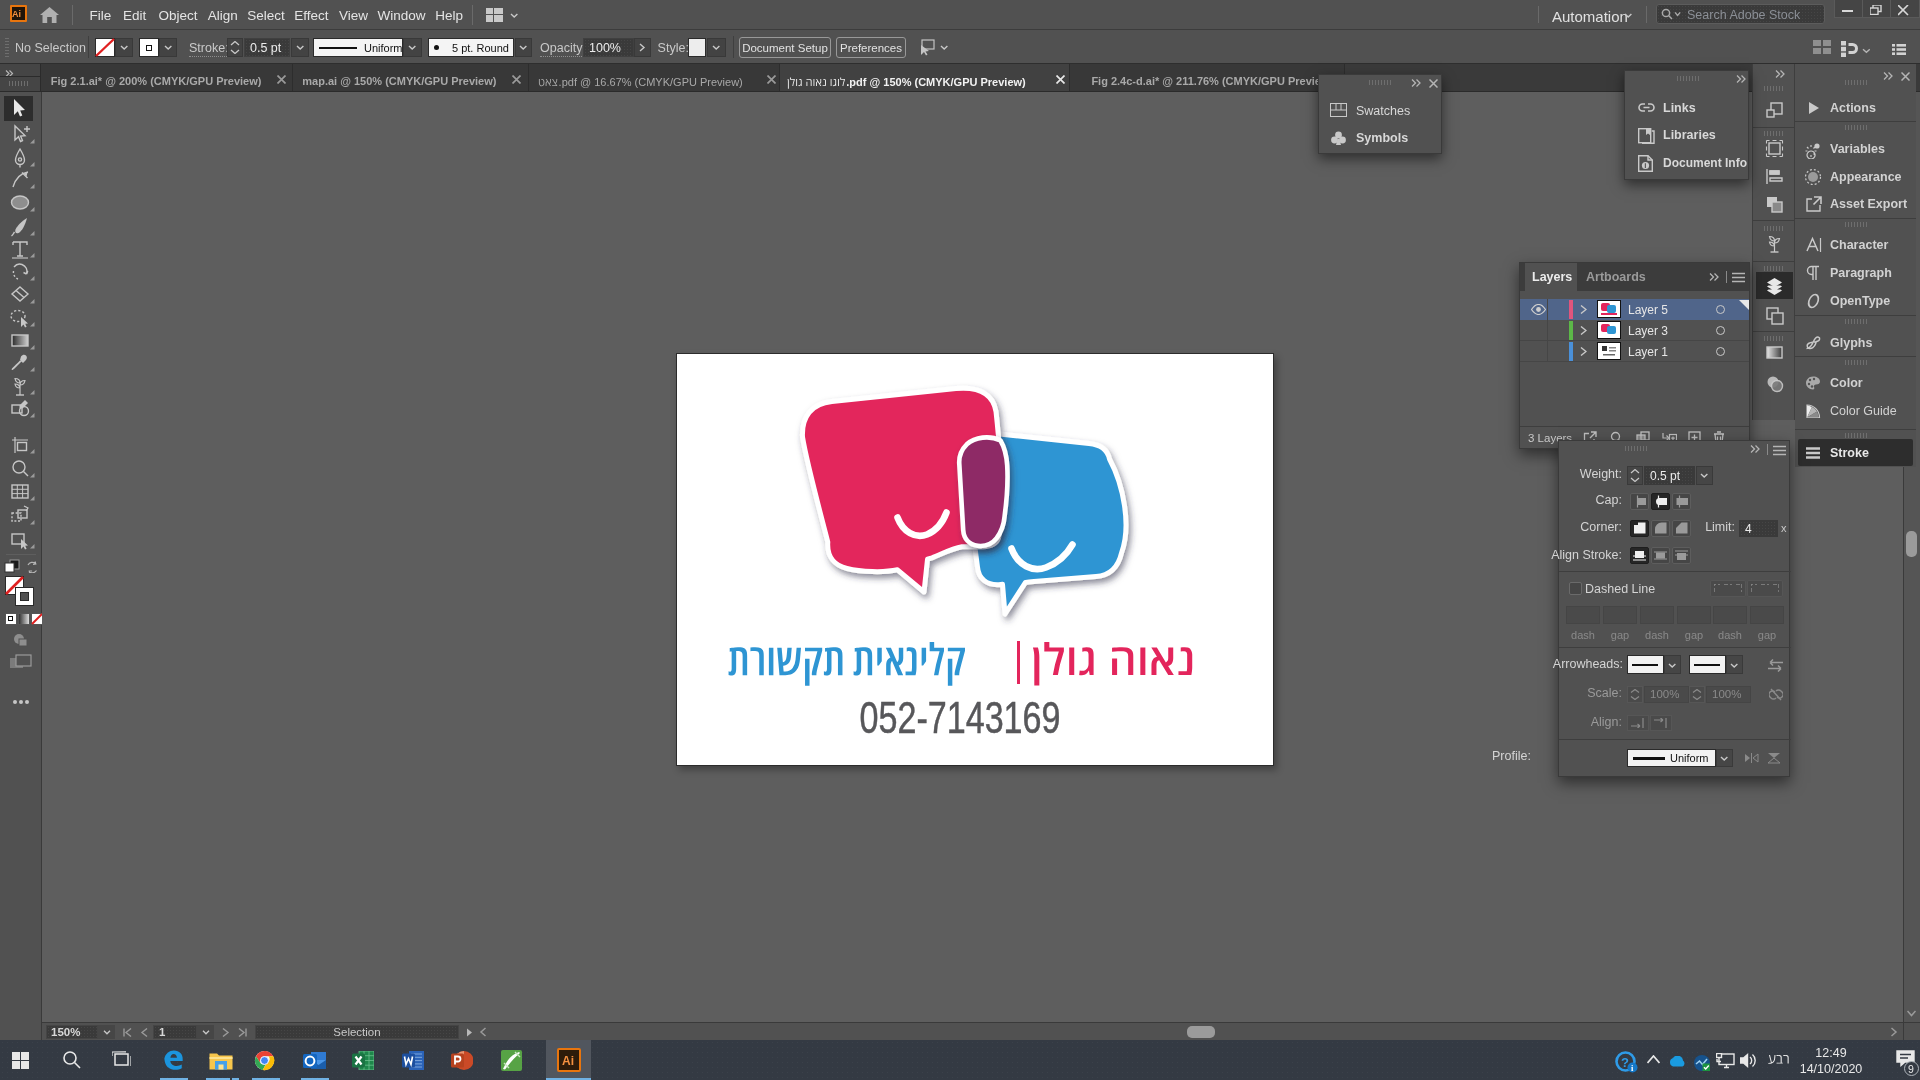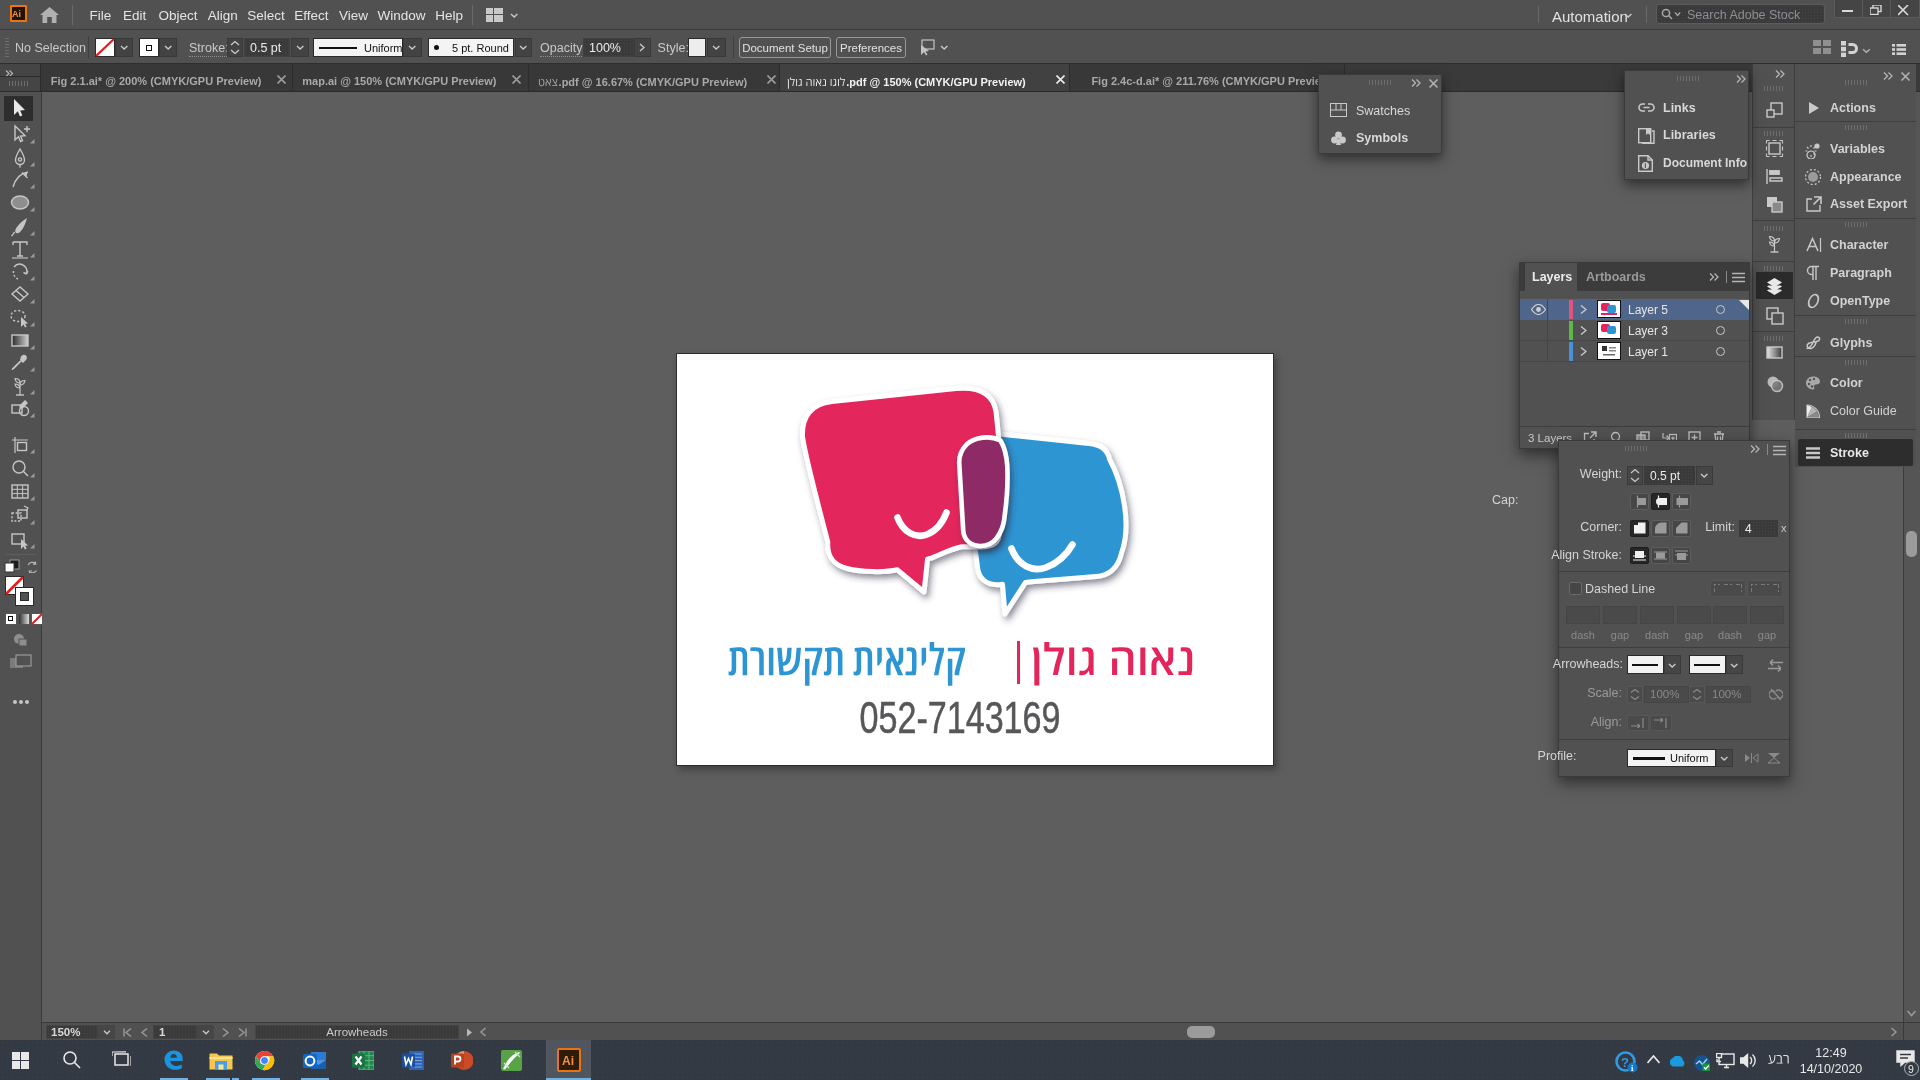--- a/index.html
+++ b/index.html
@@ -663,21 +663,21 @@
 <svg class="abs" style="left:71px;top:28px" width="10" height="13">
       <polyline points="1,4 5,0.5 9,4" fill="none" stroke="#c8c8c8" stroke-width="1.2"></polyline>
       <polyline points="1,9 5,12.5 9,9" fill="none" stroke="#c8c8c8" stroke-width="1.2"></polyline>
     </svg>
 <div class="abs dotfield" style="left:85px;top:25px;width:51px;height:19px;border:1px solid #3a3a3a"></div>
 <div class="txt" style="left:91px;top:28px;font-size:12px;color:#ececec">0.5 pt</div>
 <div class="abs" style="left:137px;top:25px;width:17px;height:19px;background:#464646;border:1px solid #3a3a3a"></div>
 <svg style="position:absolute;left:141.3px;top:31.3px" width="8.4" height="8.4">
       <polyline points="1,2.0 4.2,5.0 7.4,2.0" fill="none" stroke="#c8c8c8" stroke-width="1.4"></polyline>
     </svg>
-<div class="txt" style="left:-67px;top:52px;width:130px;text-align:left;font-size:12.5px;color:#d4d4d4">Cap:</div>
+<div class="txt" style="left:-67px;top:52px;width:130px;text-align:right;font-size:12.5px;color:#d4d4d4">Cap:</div>
 <div class="btn3" style="left:71px;top:52px"></div>
 <svg class="abs" style="left:71px;top:52px" width="19" height="17">
       <rect x="8" y="5" width="8" height="7" fill="#9a9a9a" stroke="none"></rect>
       <line x1="7.5" y1="2.5" x2="7.5" y2="14.5" stroke="#9a9a9a" stroke-width="1.2"></line>
     </svg>
 <div class="btn3 on" style="left:92px;top:52px"></div>
 <svg class="abs" style="left:92px;top:52px" width="19" height="17">
       <path d="M8 5 h3 a3.5 3.5 0 0 1 0 7 h-3 z" fill="#f0f0f0" stroke="none" transform="rotate(180 9.75 8.5)"></path>
       <rect x="8" y="5" width="8" height="7" fill="#f0f0f0" stroke="none"></rect>
       <line x1="7.5" y1="2.5" x2="7.5" y2="14.5" stroke="#f0f0f0" stroke-width="1.2"></line>
@@ -782,21 +782,21 @@
 <div class="txt" style="left:-67px;top:274px;width:130px;text-align:right;font-size:12.5px;color:#9a9a9a">Align:</div>
 <div class="abs" style="left:68px;top:274px;width:22px;height:16px;background:#4a4a4a;border:1px solid #565656"></div>
 <svg class="abs" style="left:71px;top:277px" width="16" height="10" fill="none" stroke="#8a8a8a" stroke-width="1.2">
       <path d="M1 8 H10 M10 8 l-2.5-2 M10 8 l-2.5 2 M13 0 V10"></path>
     </svg>
 <div class="abs" style="left:91px;top:274px;width:22px;height:16px;background:#4a4a4a;border:1px solid #565656"></div>
 <svg class="abs" style="left:94px;top:277px" width="16" height="10" fill="none" stroke="#8a8a8a" stroke-width="1.2">
       <path d="M1 2 H10 M10 2 l-2.5-2 M10 2 l-2.5 2 M13 0 V10"></path>
     </svg>
 <div class="abs" style="left:0;top:298px;width:232px;height:1px;background:#3e3e3e"></div>
-<div class="txt" style="left:-67px;top:308px;width:130px;text-align:center;font-size:12.5px;color:#d4d4d4">Profile:</div>
+<div class="txt" style="left:-67px;top:308px;width:130px;text-align:left;font-size:12.5px;color:#d4d4d4">Profile:</div>
 <div class="abs" style="left:68px;top:308px;width:89px;height:18px;background:#f2f2f2;border:1px solid #2a2a2a"></div>
 <div class="abs" style="left:74px;top:316px;width:32px;height:2.6px;background:#111"></div>
 <div class="txt" style="left:111px;top:311px;font-size:11px;color:#111">Uniform</div>
 <div class="abs" style="left:157px;top:308px;width:17px;height:18px;background:#464646;border:1px solid #3a3a3a"></div>
 <svg style="position:absolute;left:161.3px;top:313.8px" width="8.4" height="8.4">
       <polyline points="1,2.0 4.2,5.0 7.4,2.0" fill="none" stroke="#c8c8c8" stroke-width="1.4"></polyline>
     </svg>
 <svg class="abs" style="left:185px;top:311px" width="15" height="12">
       <path d="M1 2 L6 6 L1 10 Z" fill="#8a8a8a"></path>
       <path d="M14 2 L9 6 L14 10 Z" fill="none" stroke="#8a8a8a"></path>
@@ -826,21 +826,21 @@
 <svg style="position:absolute;left:160px;top:6px" width="8" height="8">
       <polyline points="1,1.8 4,4.8 7,1.8" fill="none" stroke="#c8c8c8" stroke-width="1.3"></polyline>
     </svg>
 <svg class="abs" style="left:180px;top:5px" width="8" height="9">
       <path d="M1 0.5 L6 4.5 L1 8.5" fill="none" stroke="#9a9a9a" stroke-width="1.4"></path>
     </svg>
 <svg class="abs" style="left:196px;top:5px" width="10" height="9">
       <path d="M1 0.5 L6 4.5 L1 8.5 M8 0.5 V8.5" fill="none" stroke="#9a9a9a" stroke-width="1.4"></path>
     </svg>
 <div class="abs dotfield" style="left:213px;top:2px;width:204px;height:14px;border:1px solid #454545"></div>
-<div class="txt" style="left:213px;top:3px;width:204px;text-align:center;font-size:11.5px;color:#c9c9c9">Arrowheads</div>
+<div class="txt" style="left:213px;top:3px;width:204px;text-align:center;font-size:11.5px;color:#c9c9c9">Selection</div>
 <svg class="abs" style="left:424px;top:5px" width="7" height="9">
       <path d="M1 0.5 L6 4.5 L1 8.5" fill="#b8b8b8"></path>
     </svg>
 <svg class="abs" style="left:437px;top:4px" width="8" height="10">
       <path d="M6.5 1 L2 5 L6.5 9" fill="none" stroke="#9a9a9a" stroke-width="1.5"></path>
     </svg>
 <div class="abs" style="left:1145px;top:3px;width:28px;height:12px;background:#9b9b9b;border-radius:5px"></div>
 <svg class="abs" style="left:1848px;top:4px" width="8" height="10">
       <path d="M1.5 1 L6 5 L1.5 9" fill="none" stroke="#9a9a9a" stroke-width="1.5"></path>
     </svg>
@@ -955,12 +955,12 @@
   </svg>
 <div class="abs" style="left:1904px;top:1061px;width:15px;height:15px;border-radius:50%;border:1.4px solid #aeb4ba;background:#343a43"></div>
 <div class="txt" style="left:1908px;top:1063px;font-size:10.5px;color:#e8e8e8">9</div>
 <svg style="position:absolute;left:787.0px;top:73.9px;" width="58.3" height="16" viewBox="0 0 58.3 16">
     <path transform="translate(0,12.1) scale(0.005469,-0.005469)" d="M10134.0 0 10229.0 494 10419.0 1152H9727.0V1565H9895.0V1296H10585.0V1153L10398.0 501L10303.0 0ZM9329.0 0V1291H9497.0V0ZM8503.0 -8Q8476.0 -8 8443.5 -4.5Q8411.0 -1 8373.0 5L8395.0 157Q8424.0 151 8454.5 147.5Q8485.0 144 8518.0 144Q8596.0 144 8660.0 181.5Q8724.0 219 8764.0 288Q8791.0 334 8806.0 392.0Q8821.0 450 8821.0 520V984Q8821.0 1069 8795.0 1120.0Q8769.0 1171 8687.0 1171Q8652.0 1171 8613.0 1166.0Q8574.0 1161 8527.0 1151V1292Q8615.0 1311 8703.0 1311Q8771.0 1311 8820.5 1295.0Q8870.0 1279 8903.0 1249Q8950.0 1208 8970.0 1141.0Q8990.0 1074 8990.0 989V0H8855.0L8834.0 206H8824.0Q8802.0 168 8778.0 136.0Q8754.0 104 8733.0 84Q8690.0 40 8631.5 16.0Q8573.0 -8 8503.0 -8ZM7980.0 0V1291H8148.0V0ZM6508.0 0V137H6928.0Q6940.0 192 6945.5 245.0Q6951.0 298 6951.0 350V984Q6951.0 1032 6939.0 1070.5Q6927.0 1109 6903.0 1134Q6884.0 1151 6859.5 1161.0Q6835.0 1171 6803.0 1171Q6763.0 1171 6721.0 1166.5Q6679.0 1162 6634.0 1154V1296Q6672.0 1304 6716.5 1307.5Q6761.0 1311 6813.0 1311Q6871.0 1311 6914.0 1300.0Q6957.0 1289 6989.0 1269Q7019.0 1250 7041.5 1222.0Q7064.0 1194 7079.0 1162Q7099.0 1127 7109.5 1082.0Q7120.0 1037 7120.0 984V350Q7120.0 300 7115.0 243.5Q7110.0 187 7103.0 135.5Q7096.0 84 7089.0 51L7080.0 0ZM5300.0 0V454Q5300.0 516 5306.5 568.5Q5313.0 621 5329.5 668.0Q5346.0 715 5379.0 760Q5407.0 802 5452.5 831.0Q5498.0 860 5562.0 875L5307.0 1291H5491.0L5941.0 547Q5955.0 552 5967.0 558.0Q5979.0 564 5989.0 572Q6045.0 606 6068.5 662.0Q6092.0 718 6092.0 819V1291H6257.0V819Q6257.0 734 6244.0 669.5Q6231.0 605 6202.0 555Q6178.0 513 6131.0 476.5Q6084.0 440 6019.0 422L6277.0 0H6092.0L5640.0 749Q5604.0 747 5559.5 720.0Q5515.0 693 5491.0 631Q5466.0 565 5466.0 454V0ZM4843.0 0V1291H5011.0V0ZM4333.0 0V917Q4333.0 1034 4280.5 1090.0Q4228.0 1146 4123.0 1161Q4099.0 1166 4061.5 1169.0Q4024.0 1172 3976.0 1172Q3913.0 1172 3810.5 1166.0Q3708.0 1160 3557.0 1147V1287Q3604.0 1292 3649.0 1295.0Q3694.0 1298 3736.0 1301Q3816.0 1306 3879.5 1308.5Q3943.0 1311 3991.0 1311Q4104.0 1311 4174.5 1301.0Q4245.0 1291 4307.0 1265Q4369.0 1239 4410.0 1199.0Q4451.0 1159 4475.0 1096Q4490.0 1056 4496.5 1013.0Q4503.0 970 4503.0 917V0ZM3557.0 0V799H3725.0V0ZM2199.0 -8Q2172.0 -8 2139.5 -4.5Q2107.0 -1 2069.0 5L2091.0 157Q2120.0 151 2150.5 147.5Q2181.0 144 2214.0 144Q2292.0 144 2356.0 181.5Q2420.0 219 2460.0 288Q2487.0 334 2502.0 392.0Q2517.0 450 2517.0 520V984Q2517.0 1069 2491.0 1120.0Q2465.0 1171 2383.0 1171Q2348.0 1171 2309.0 1166.0Q2270.0 1161 2223.0 1151V1292Q2311.0 1311 2399.0 1311Q2467.0 1311 2516.5 1295.0Q2566.0 1279 2599.0 1249Q2646.0 1208 2666.0 1141.0Q2686.0 1074 2686.0 989V0H2551.0L2530.0 206H2520.0Q2498.0 168 2474.0 136.0Q2450.0 104 2429.0 84Q2386.0 40 2327.5 16.0Q2269.0 -8 2199.0 -8ZM1676.0 0V1291H1844.0V0ZM970.0 0 1065.0 494 1255.0 1152H563.0V1565H731.0V1296H1421.0V1153L1234.0 501L1139.0 0ZM167.0 -488V885Q167.0 949 160.5 1012.5Q154.0 1076 142.0 1136.5Q130.0 1197 113.0 1251Q110.0 1261 107.0 1271.0Q104.0 1281 100.0 1291H270.0Q274.0 1280 278.5 1265.0Q283.0 1250 288.0 1231Q296.0 1206 307.0 1147.5Q318.0 1089 326.5 1018.0Q335.0 947 335.0 885V-488Z" fill="#f2f2f2"></path>
   </svg>
 <div class="txt" style="left:846.3px;top:75.5px;font-size:11px;font-weight:bold;color:#f2f2f2">.pdf @ 150% (CMYK/GPU Preview)</div>
 <svg style="position:absolute;left:537.8px;top:73.9px;" width="19.8" height="16" viewBox="0 0 19.8 16">
     <path transform="translate(0,12.1) scale(0.005469,-0.005469)" d="M2569.0 0V137H3186.0L3313.0 135L3006.0 581L2565.0 1291H2748.0L3102.0 706L3157.0 621Q3237.0 701 3283.5 802.5Q3330.0 904 3342.0 1027L3367.0 1291H3526.0L3502.0 1036Q3498.0 996 3492.0 959.0Q3486.0 922 3477.0 887.5Q3468.0 853 3456.0 820Q3443.0 780 3424.5 743.0Q3406.0 706 3384.0 669Q3355.0 621 3320.0 577.5Q3285.0 534 3244.0 497L3519.0 100V0ZM1395.0 0V454Q1395.0 516 1401.5 568.5Q1408.0 621 1424.5 668.0Q1441.0 715 1474.0 760Q1502.0 802 1547.5 831.0Q1593.0 860 1657.0 875L1402.0 1291H1586.0L2036.0 547Q2050.0 552 2062.0 558.0Q2074.0 564 2084.0 572Q2140.0 606 2163.5 662.0Q2187.0 718 2187.0 819V1291H2352.0V819Q2352.0 734 2339.0 669.5Q2326.0 605 2297.0 555Q2273.0 513 2226.0 476.5Q2179.0 440 2114.0 422L2372.0 0H2187.0L1735.0 749Q1699.0 747 1654.5 720.0Q1610.0 693 1586.0 631Q1561.0 565 1561.0 454V0ZM666.0 -20Q596.0 -20 532.0 -6.0Q468.0 8 416.0 39Q362.0 70 317.5 118.0Q273.0 166 241.0 235Q202.0 315 183.5 417.5Q165.0 520 165.0 650V1291H334.0V650Q334.0 499 360.5 391.5Q387.0 284 439.0 220Q476.0 174 534.0 148.0Q592.0 122 667.0 122Q745.0 122 804.0 149.5Q863.0 177 900.0 225Q959.0 299 979.0 412.5Q999.0 526 999.0 649Q999.0 770 980.0 879.0Q961.0 988 908.0 1062Q866.0 1119 803.5 1145.0Q741.0 1171 669.0 1171Q649.0 1171 628.5 1168.5Q608.0 1166 587.0 1162V1302Q615.0 1307 642.5 1309.0Q670.0 1311 696.0 1311Q766.0 1311 828.0 1296.5Q890.0 1282 942.0 1250Q996.0 1219 1037.5 1169.5Q1079.0 1120 1107.0 1051Q1139.0 975 1155.5 875.0Q1172.0 775 1172.0 650Q1172.0 548 1160.0 462.5Q1148.0 377 1124.0 306Q1093.0 216 1043.5 151.0Q994.0 86 926.0 45Q872.0 13 806.5 -3.5Q741.0 -20 666.0 -20Z" fill="#a9a9a9"></path>
   </svg>
-<div class="txt" style="left:558.6px;top:75.5px;font-size:11px;font-weight:bold;color:#a9a9a9">.pdf @ 16.67% (CMYK/GPU Preview)</div>
+<div class="txt" style="left:558.6px;top:75.5px;font-size:11px;font-weight:normal;color:#a9a9a9">.pdf @ 16.67% (CMYK/GPU Preview)</div>
 </body></html>

